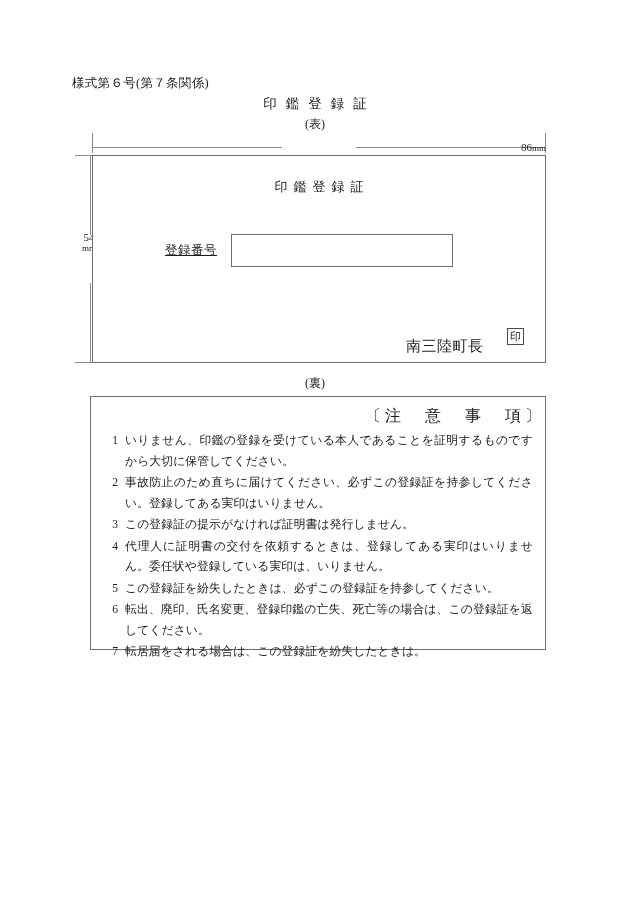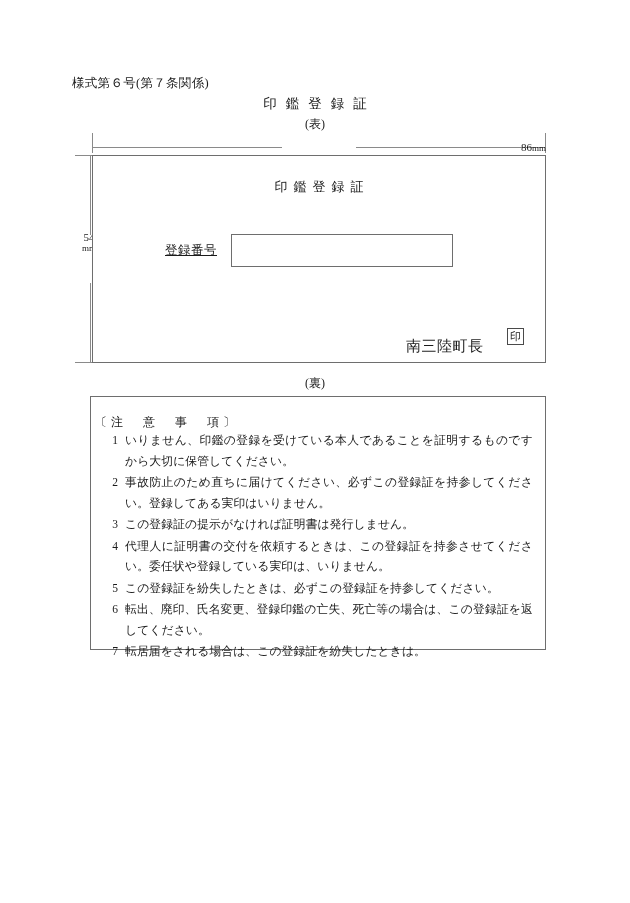--- a/index.html
+++ b/index.html
@@ -231,26 +231,25 @@
     width: 456px;
     height: 254px;
     border: 1px solid #6e6e6e;
     box-sizing: border-box;
     background: #ffffff;
   }
   .notes-heading {
     position: absolute;
     left: 0; right: 0;
     top: 9px;
-    text-align: left;
-    font-size: 12px;
+    text-align: right;
+    font-size: 16px;
     letter-spacing: 4px;
     text-indent: 4px;
     white-space: nowrap;
-    margin-top: 8px;
   }
   .notes-list {
     position: absolute;
     left: 14px;
     right: 12px;
     top: 33px;
     margin: 0;
     padding: 0;
     list-style: none;
   }
@@ -329,21 +328,21 @@
         <li class="note-item">
           <span class="note-num">2</span>
           <span class="note-text">事故防止のため直ちに届けてください、必ずこの登録証を持参してください。登録してある実印はいりません。</span>
         </li>
         <li class="note-item">
           <span class="note-num">3</span>
           <span class="note-text">この登録証の提示がなければ証明書は発行しません。</span>
         </li>
         <li class="note-item">
           <span class="note-num">4</span>
-          <span class="note-text">代理人に証明書の交付を依頼するときは、この登録証を持参させてください。委任状や登録している実印は、いりません。</span>
+          <span class="note-text">代理人に証明書の交付を依頼するときは、登録してある実印はいりません。委任状や登録している実印は、いりません。</span>
         </li>
         <li class="note-item">
           <span class="note-num">5</span>
           <span class="note-text">この登録証を紛失したときは、必ずこの登録証を持参してください。</span>
         </li>
         <li class="note-item">
           <span class="note-num">6</span>
           <span class="note-text">転出、廃印、氏名変更、登録印鑑の亡失、死亡等の場合は、この登録証を返してください。</span>
         </li>
         <li class="note-item">

